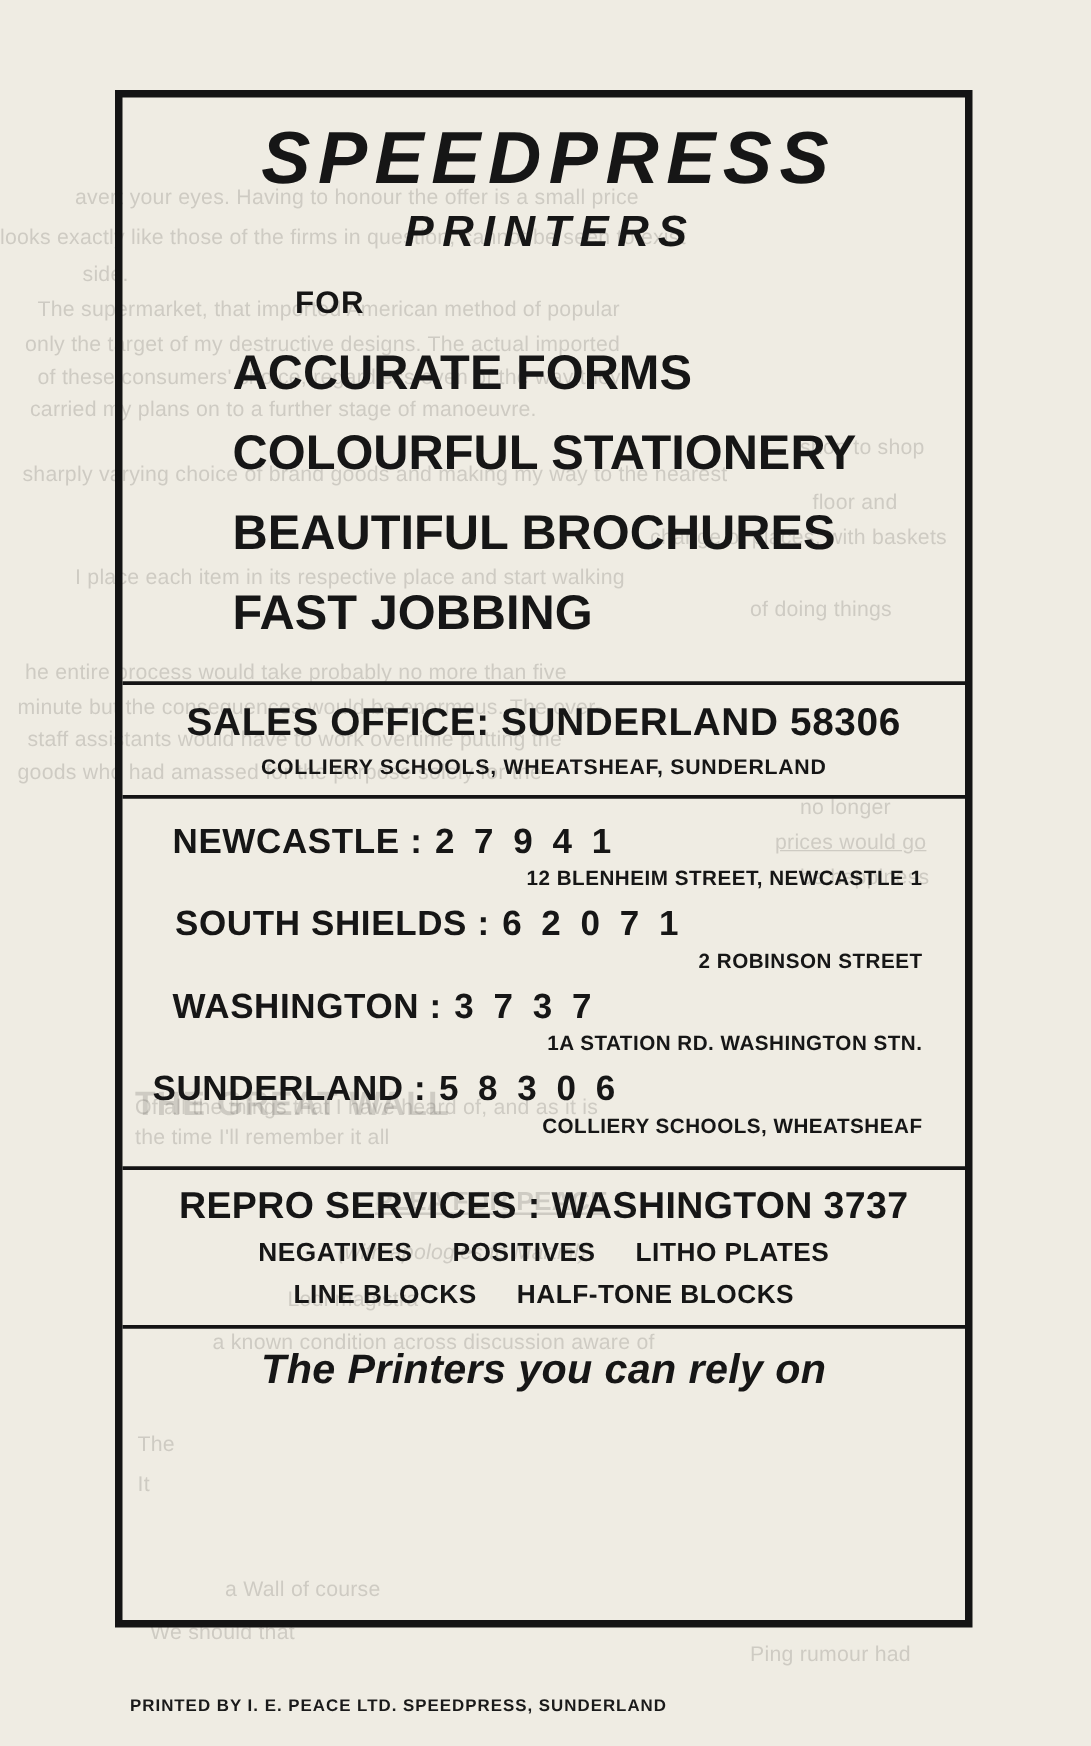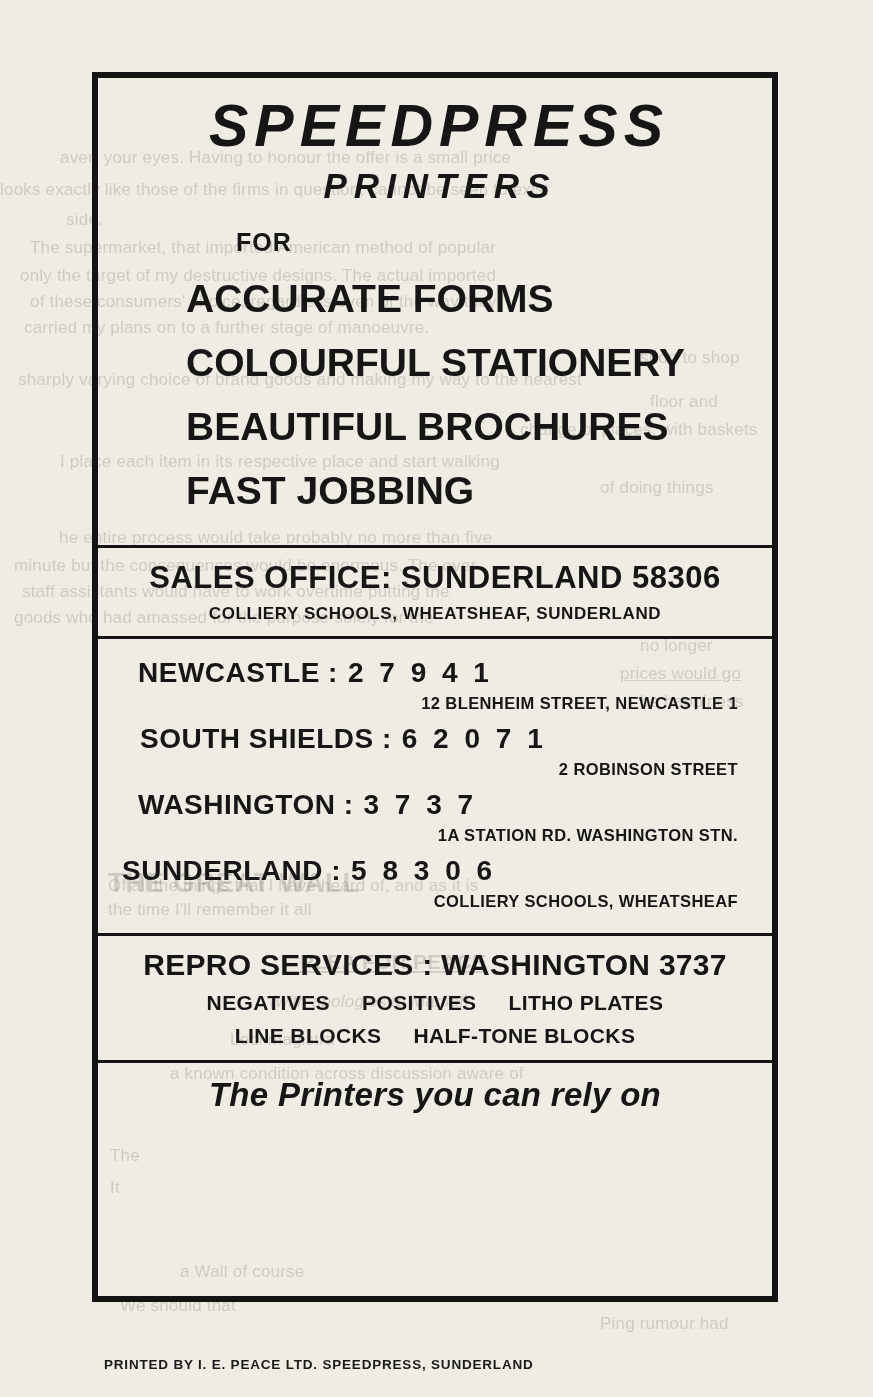--- a/index.html
+++ b/index.html
@@ -200,21 +200,21 @@
     <div class="bl" style="left: 30px; top: 238px;">The supermarket, that imported American method of popular</div>
     <div class="bl" style="left: 20px; top: 266px;">only the target of my destructive designs. The actual imported</div>
     <div class="bl" style="left: 30px; top: 292px;">of these consumers' choice, regardless even of the way they</div>
     <div class="bl" style="left: 24px; top: 318px;">carried my plans on to a further stage of manoeuvre.</div>
     <div class="bl" style="left: 640px; top: 348px;">shop to shop</div>
     <div class="bl" style="left: 18px; top: 370px;">sharply varying choice of brand goods and making my way to the nearest</div>
     <div class="bl" style="left: 650px; top: 392px;">floor and</div>
     <div class="bl" style="left: 520px; top: 420px;">change of places, with baskets</div>
     <div class="bl" style="left: 60px; top: 452px;">I place each item in its respective place and start walking</div>
     <div class="bl" style="left: 600px; top: 478px;">of doing  things</div>
-    <div class="bl" style="left: 20px; top: 528px; margin-left: 39px;">he entire process would take probably no more than five</div>
+    <div class="bl" style="left: 20px; top: 528px;">he entire process would take probably no more than five</div>
     <div class="bl" style="left: 14px; top: 556px;">minute but the consequences would be enormous. The over-</div>
     <div class="bl" style="left: 22px; top: 582px;">staff assistants would have to work overtime putting the</div>
     <div class="bl" style="left: 14px; top: 608px;">goods who had amassed for the purpose solely for the</div>
     <div class="bl" style="left: 640px; top: 636px;">no longer</div>
     <div class="bl" style="left: 620px; top: 664px; text-decoration: underline;">prices would go</div>
     <div class="bl" style="left: 640px; top: 692px;">be happiness</div>
     <div class="bl big" style="left: 108px; top: 820px; margin-top: 48px;">THE  GREAT  WALL</div>
     <div class="bl" style="left: 108px; top: 876px;">Of all the things that I have heard of, and as it is</div>
     <div class="bl" style="left: 108px; top: 900px;">the time I'll remember it all</div>
     <div class="bl mid" style="left: 300px; top: 950px;">PLEA  FOR  PEACE</div>

